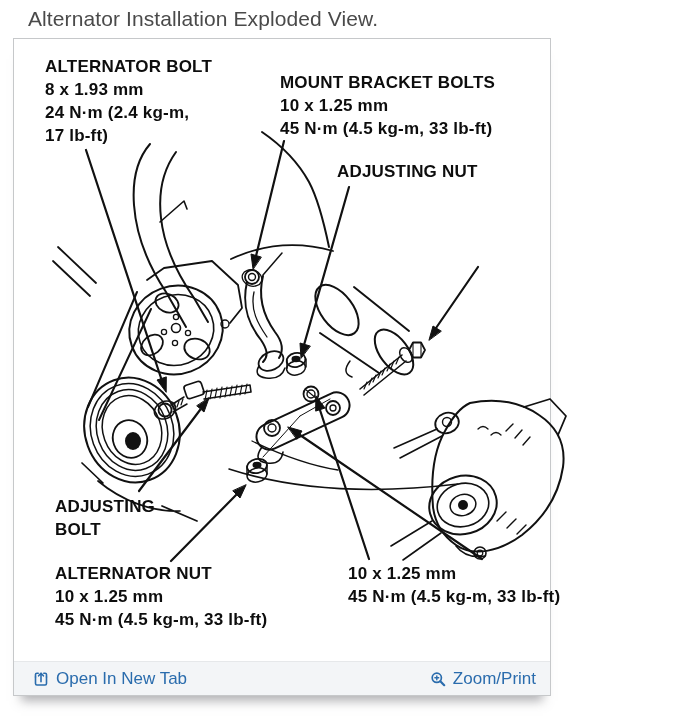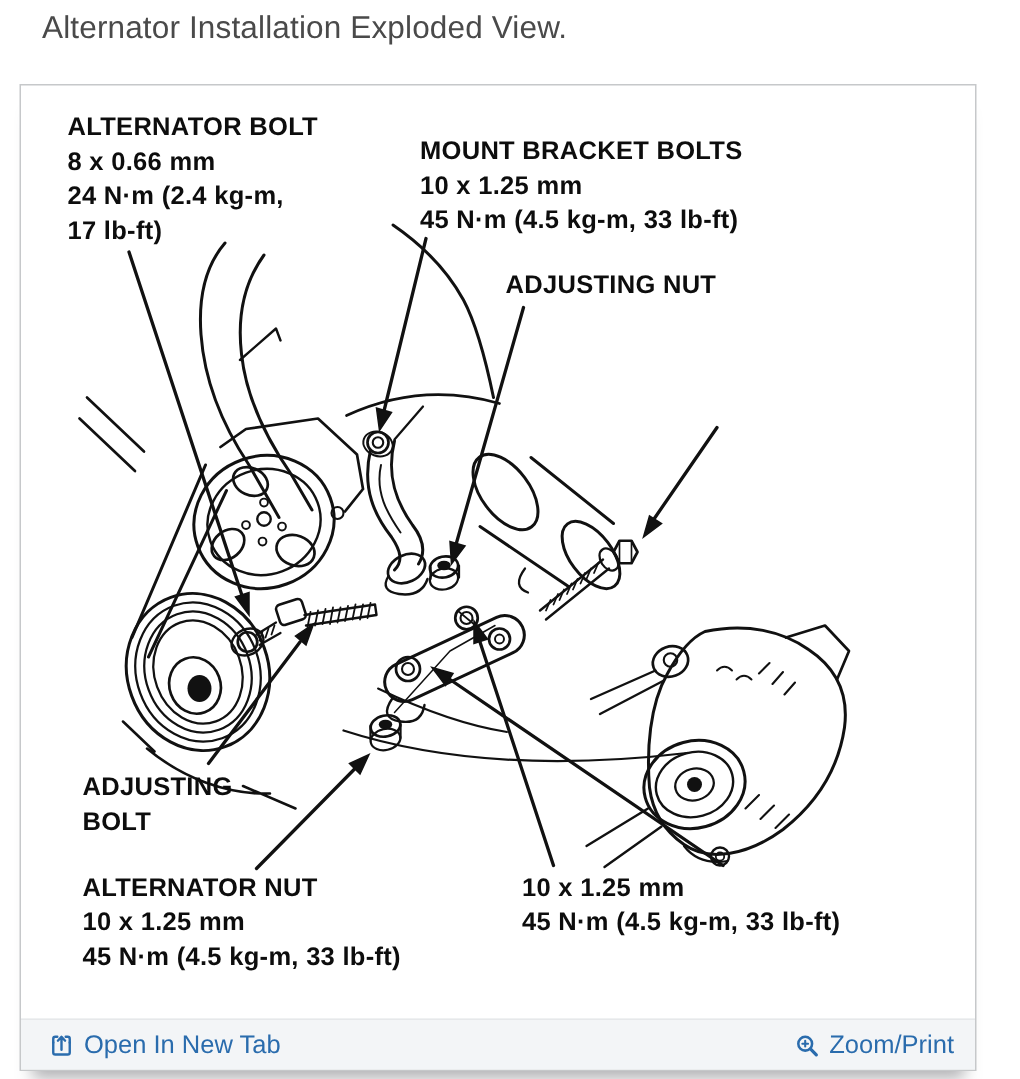--- a/index.html
+++ b/index.html
@@ -5,21 +5,21 @@
   html,body{margin:0;padding:0;}
   body{
     width:680px;height:719px;position:relative;overflow:hidden;
     background:#ffffff;font-family:"Liberation Sans",sans-serif;
   }
   .page-title{
     position:absolute;left:28px;top:7px;
     font-size:21px;color:#4a4a4a;letter-spacing:0.1px;
   }
   .panel{
-    position:absolute;left:13px;top:56px;width:638px;height:658px;
+    position:absolute;left:13px;top:38px;width:538px;height:658px;
     box-sizing:border-box;border:1px solid #c6c8ca;background:#ffffff;
     box-shadow:0 13px 10px -8px rgba(100,100,105,0.5);
   }
   .diagram-svg{position:absolute;left:0;top:0;width:636px;height:622px;}
   .callout{
     position:absolute;font-weight:bold;font-size:17px;line-height:23px;
     letter-spacing:0.2px;color:#0d0d0d;white-space:nowrap;
   }
   .panel-footer{
     position:absolute;left:0;bottom:0;width:100%;height:34px;
@@ -186,21 +186,21 @@
         <polygon points="246,485 240,498 233,491" stroke-width="1"></polygon>
       <path d="M369,559 L319,407" fill="none"></path>
         <polygon points="316,396 325,408 316,411" stroke-width="1"></polygon>
       <path d="M482,559 L300,435" fill="none"></path>
         <polygon points="288,427 302,431 297,439" stroke-width="1"></polygon>
     </g>
   </svg>
 
   <div class="callout" style="left:31px;top:16px;">
     <div>ALTERNATOR BOLT</div>
-    <div>8 x 0.66 mm</div>
+    <div>8 x 1.93 mm</div>
     <div>24 N·m (2.4 kg-m,</div>
     <div>17 lb-ft)</div>
   </div>
 
   <div class="callout" style="left:266px;top:16px;margin-top:16px;">
     <div>MOUNT BRACKET BOLTS</div>
     <div>10 x 1.25 mm</div>
     <div>45 N·m (4.5 kg-m, 33 lb-ft)</div>
   </div>
 

